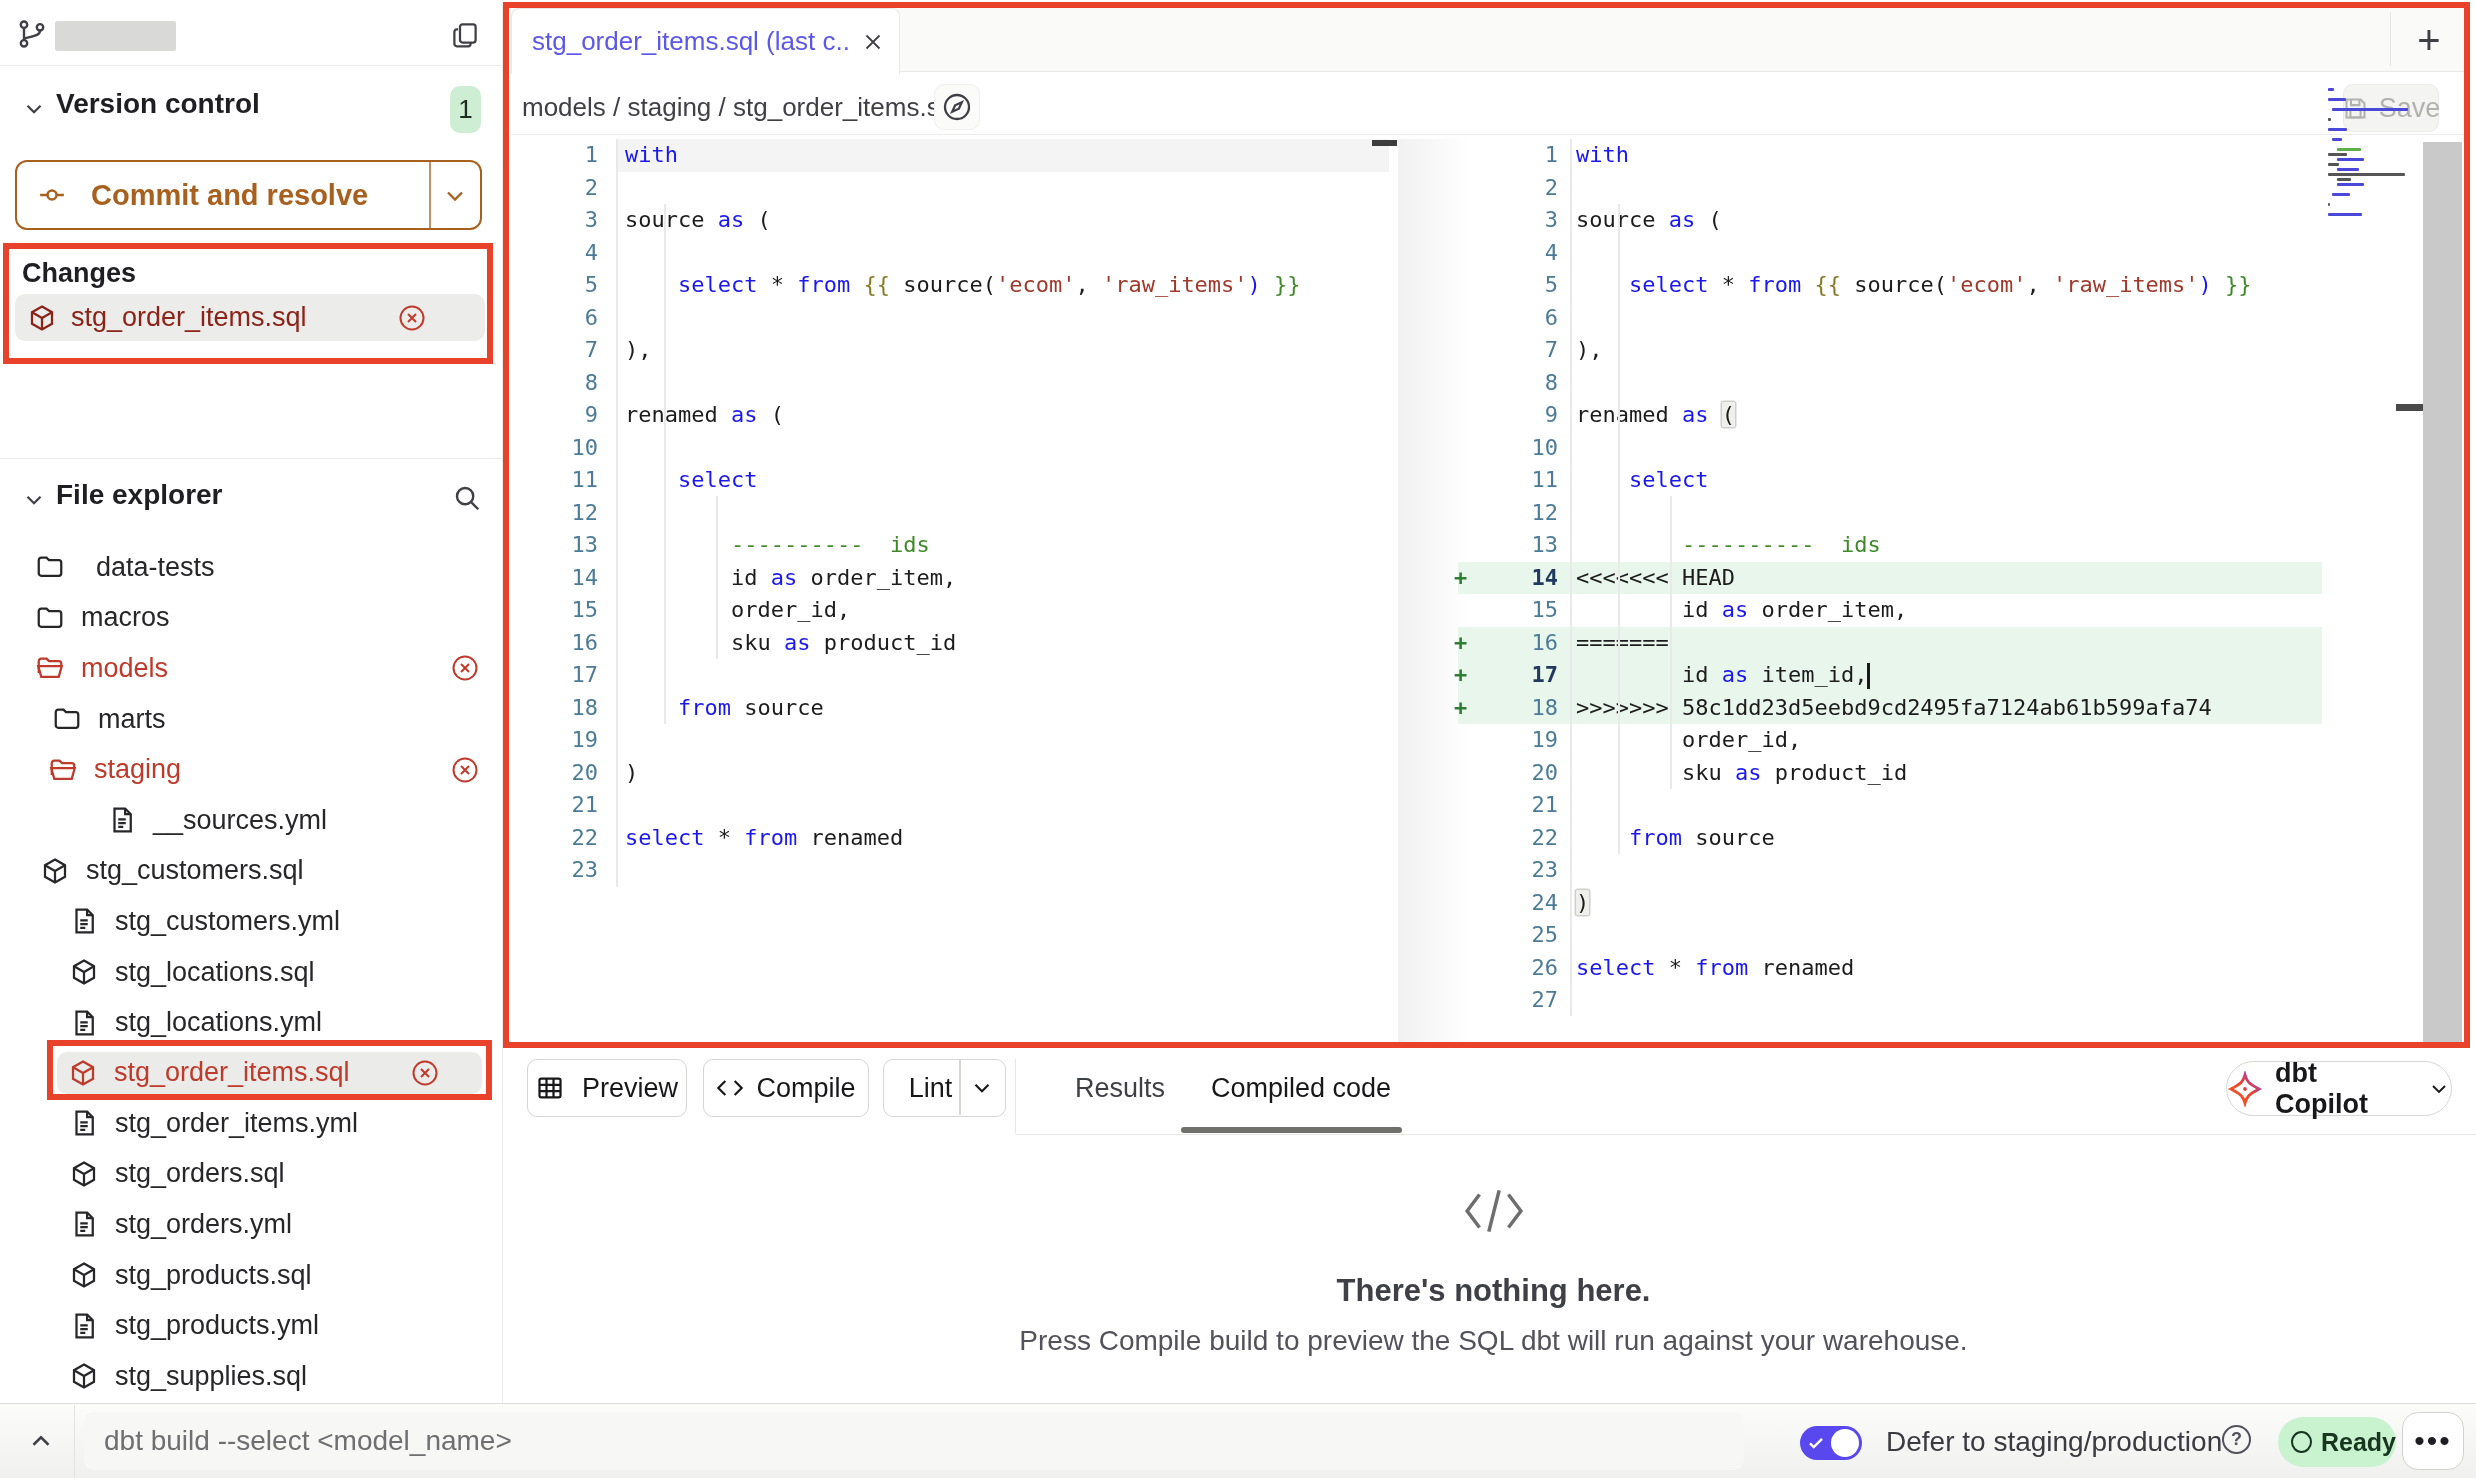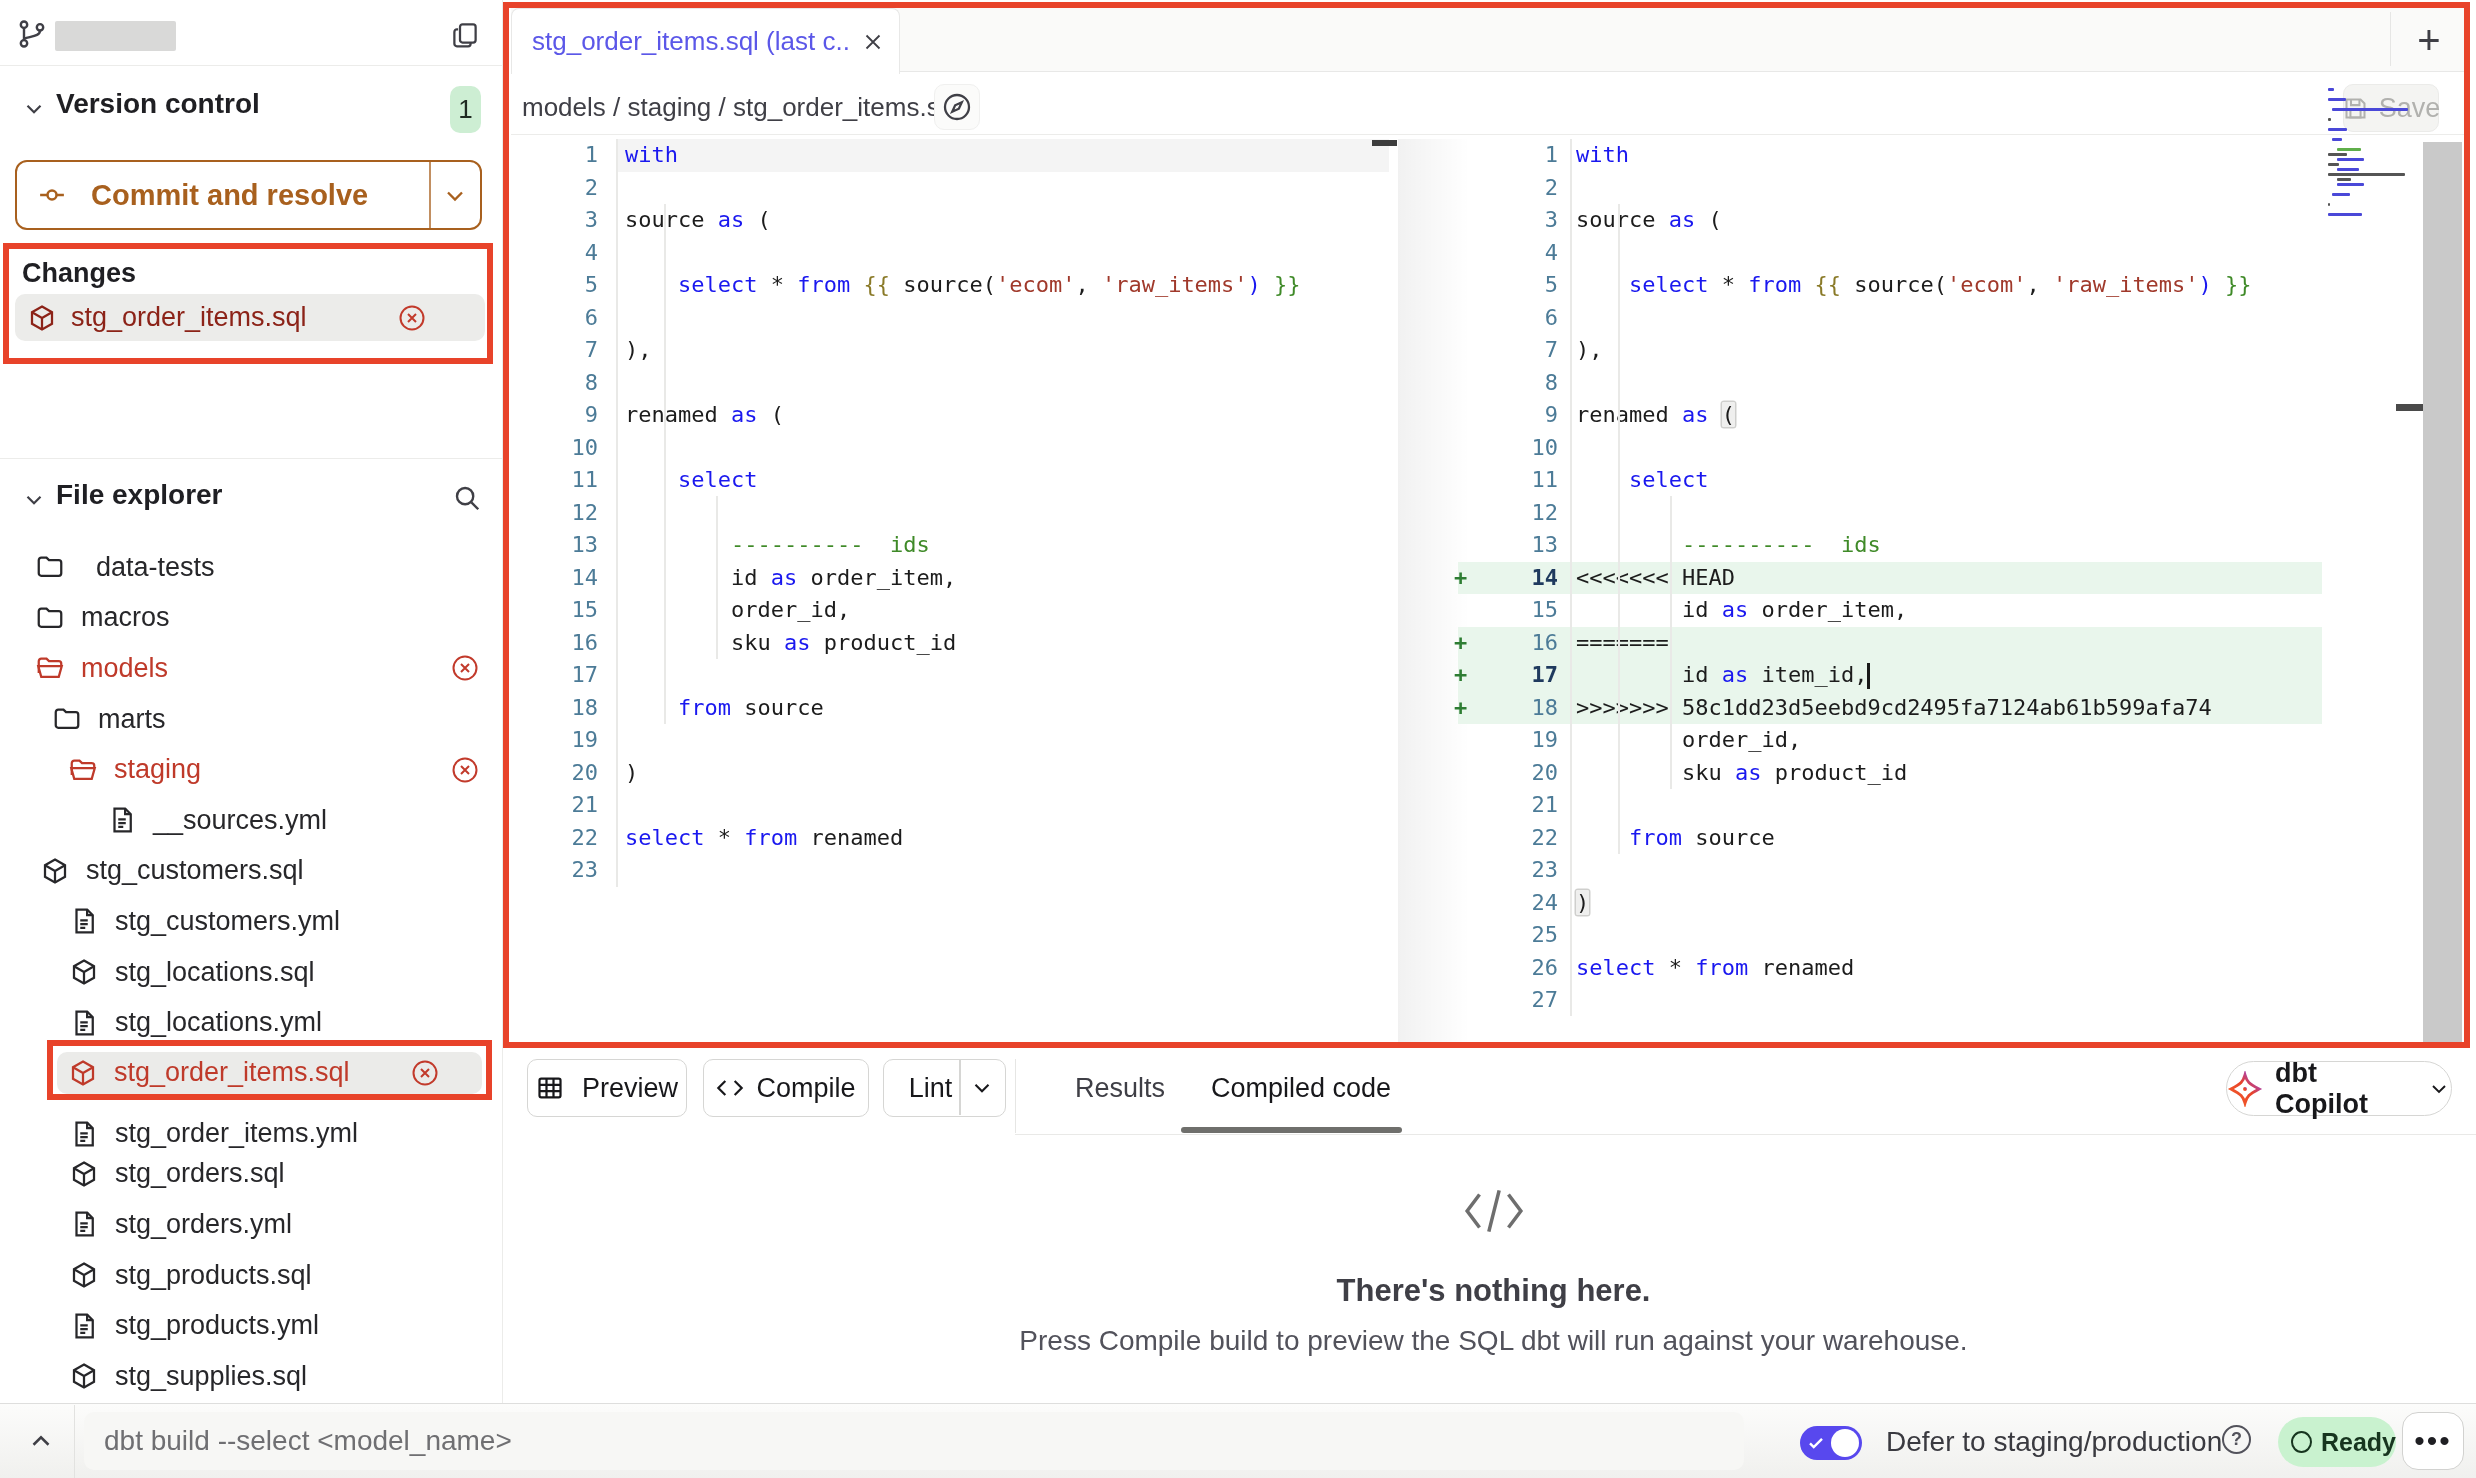--- a/index.html
+++ b/index.html
@@ -243,21 +243,21 @@
         </span>
       </div>
       <div class="file-row" style="padding-left: 52px;">
         <span class="fic">
           <svg width="30" height="30" viewBox="0 0 24 24" fill="none" stroke="currentColor" stroke-width="1.8">
             <path d="M3 6.5a2 2 0 0 1 2-2h4.2l2 2H19a2 2 0 0 1 2 2v8.5a2 2 0 0 1-2 2H5a2 2 0 0 1-2-2V6.5z"></path>
           </svg>
         </span>
         <span>marts</span>
       </div>
-      <div class="file-row red" style="padding-left: 68px;">
+      <div class="file-row red" style="padding-left: 48px;">
         <span class="fic">
           <svg width="30" height="30" viewBox="0 0 24 24" fill="none" stroke="currentColor" stroke-width="1.8">
             <path d="M3 16V6.5a2 2 0 0 1 2-2h4.2l2 2H19a2 2 0 0 1 2 2V10"></path>
             <path d="M2.6 10.5h18.8L19 19H5l-2.4-8.5z"></path>
           </svg>
         </span>
         <span>staging</span>
         <span class="xc">
           <svg width="30" height="30" viewBox="0 0 24 24" fill="none" stroke="currentColor" stroke-width="1.6">
             <circle cx="12" cy="12" r="9.2"></circle>
@@ -321,21 +321,21 @@
           </svg>
         </span>
         <span>stg_order_items.sql</span>
         <span class="xc">
           <svg width="30" height="30" viewBox="0 0 24 24" fill="none" stroke="currentColor" stroke-width="1.6">
             <circle cx="12" cy="12" r="9.2"></circle>
             <path d="M8.8 8.8l6.4 6.4M15.2 8.8l-6.4 6.4"></path>
           </svg>
         </span>
       </div>
-      <div class="file-row" style="padding-left: 69px; align-items: flex-end;">
+      <div class="file-row" style="padding-left: 69px;">
         <span class="fic">
           <svg width="30" height="30" viewBox="0 0 24 24" fill="none" stroke="currentColor" stroke-width="1.8">
             <path d="M6 2.8h8.5L19 7.3V21H6V2.8z"></path>
             <path d="M14.5 2.8v4.5H19"></path>
             <path d="M9 11.5h6M9 14.5h6M9 17.5h4"></path>
           </svg>
         </span>
         <span>stg_order_items.yml</span>
       </div>
       <div class="file-row" style="padding-left: 69px;">

